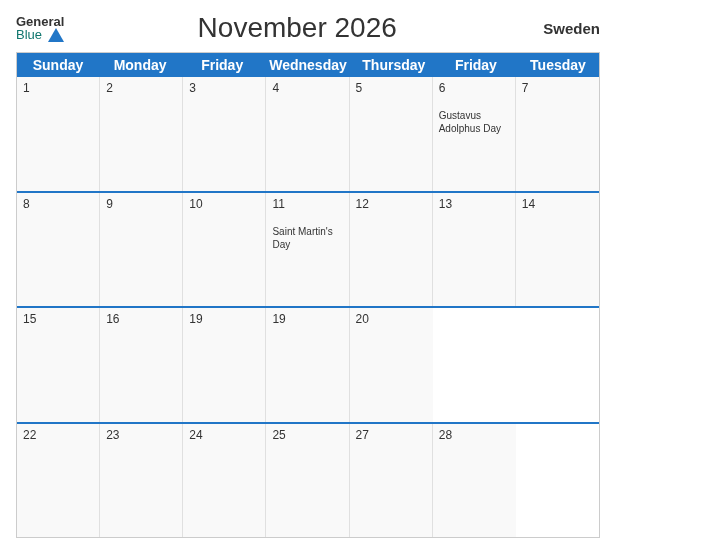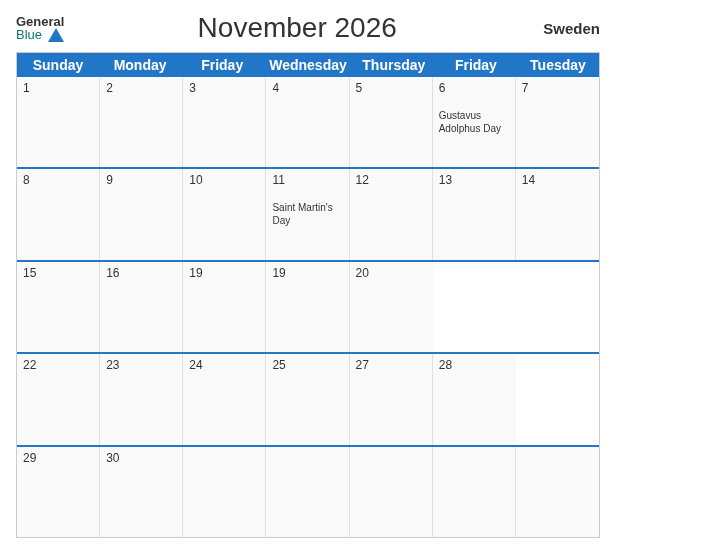--- a/index.html
+++ b/index.html
@@ -233,28 +233,15 @@
           <div class="day-cell">
             <span class="day-number">25</span>
           </div>
           <div class="day-cell">
             <span class="day-number">27</span>
           </div>
           <div class="day-cell">
             <span class="day-number">28</span>
           </div>
         </div>
-        <div class="week last-week">
-          <div class="day-cell">
-            <span class="day-number">29</span>
-          </div>
-          <div class="day-cell">
-            <span class="day-number">30</span>
-          </div>
-          <div class="day-cell empty"></div>
-          <div class="day-cell empty"></div>
-          <div class="day-cell empty"></div>
-          <div class="day-cell empty"></div>
-          <div class="day-cell empty"></div>
-        </div>
       </div>
   </div>
 </div>
 
 </body></html>

